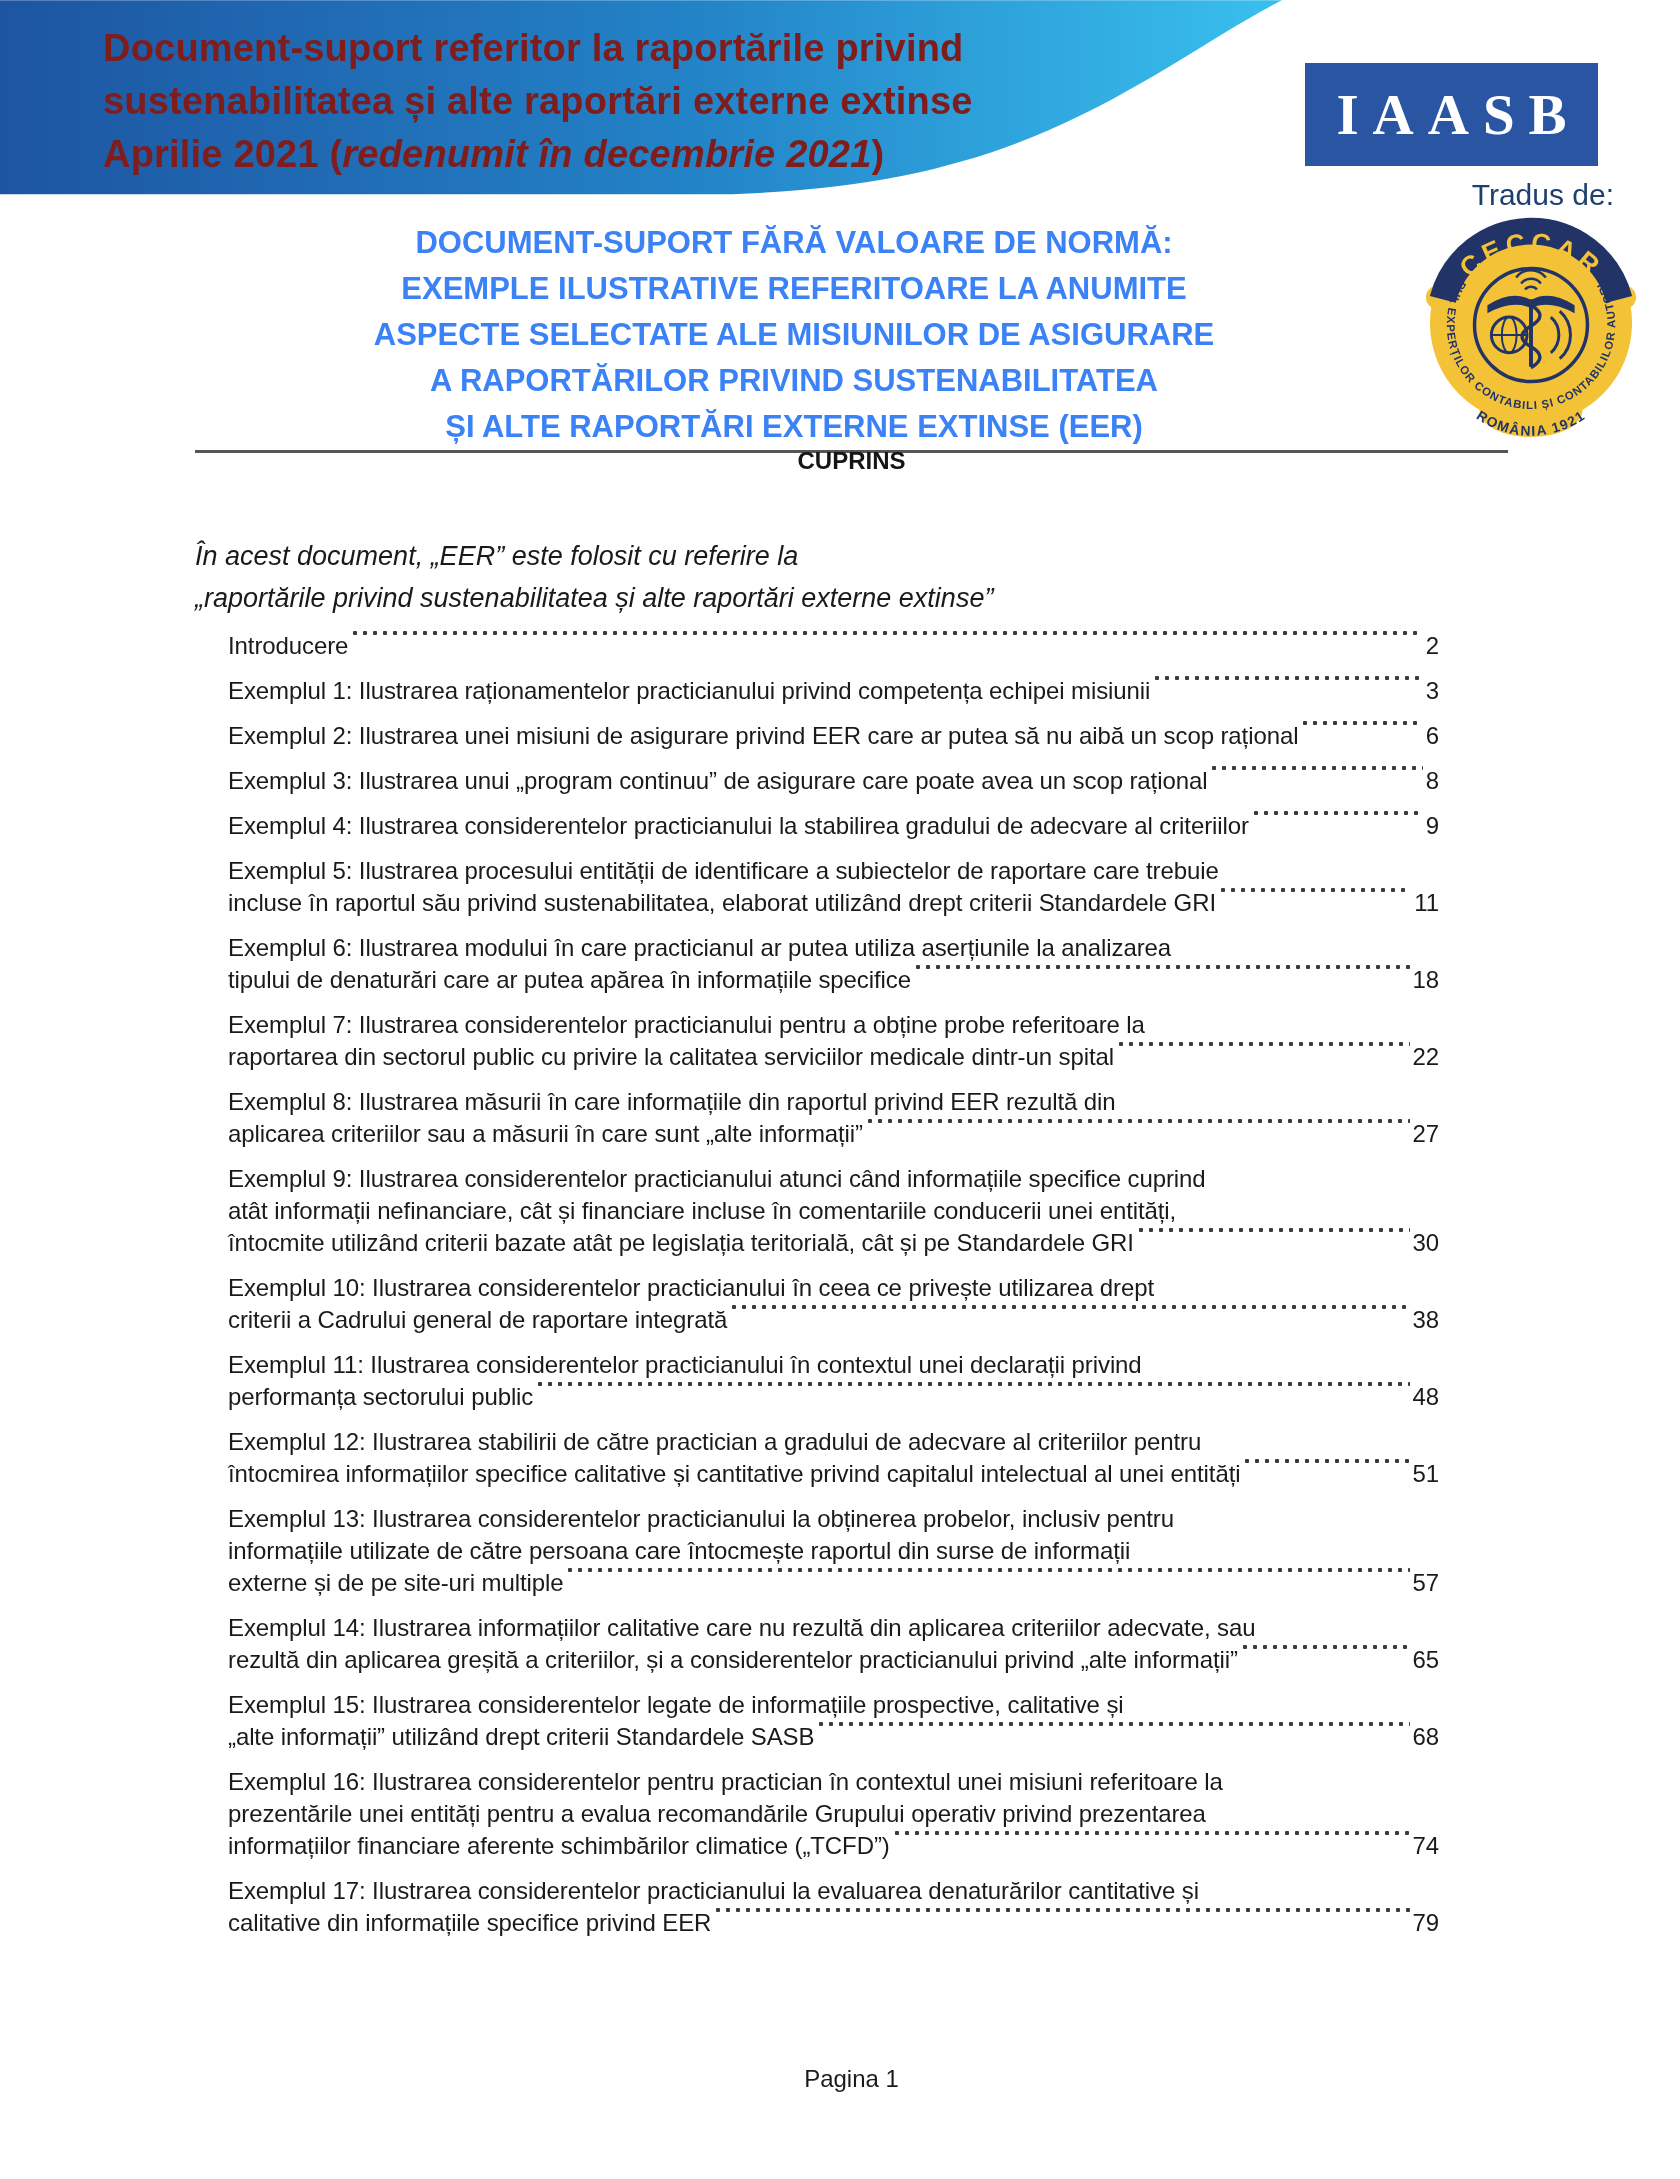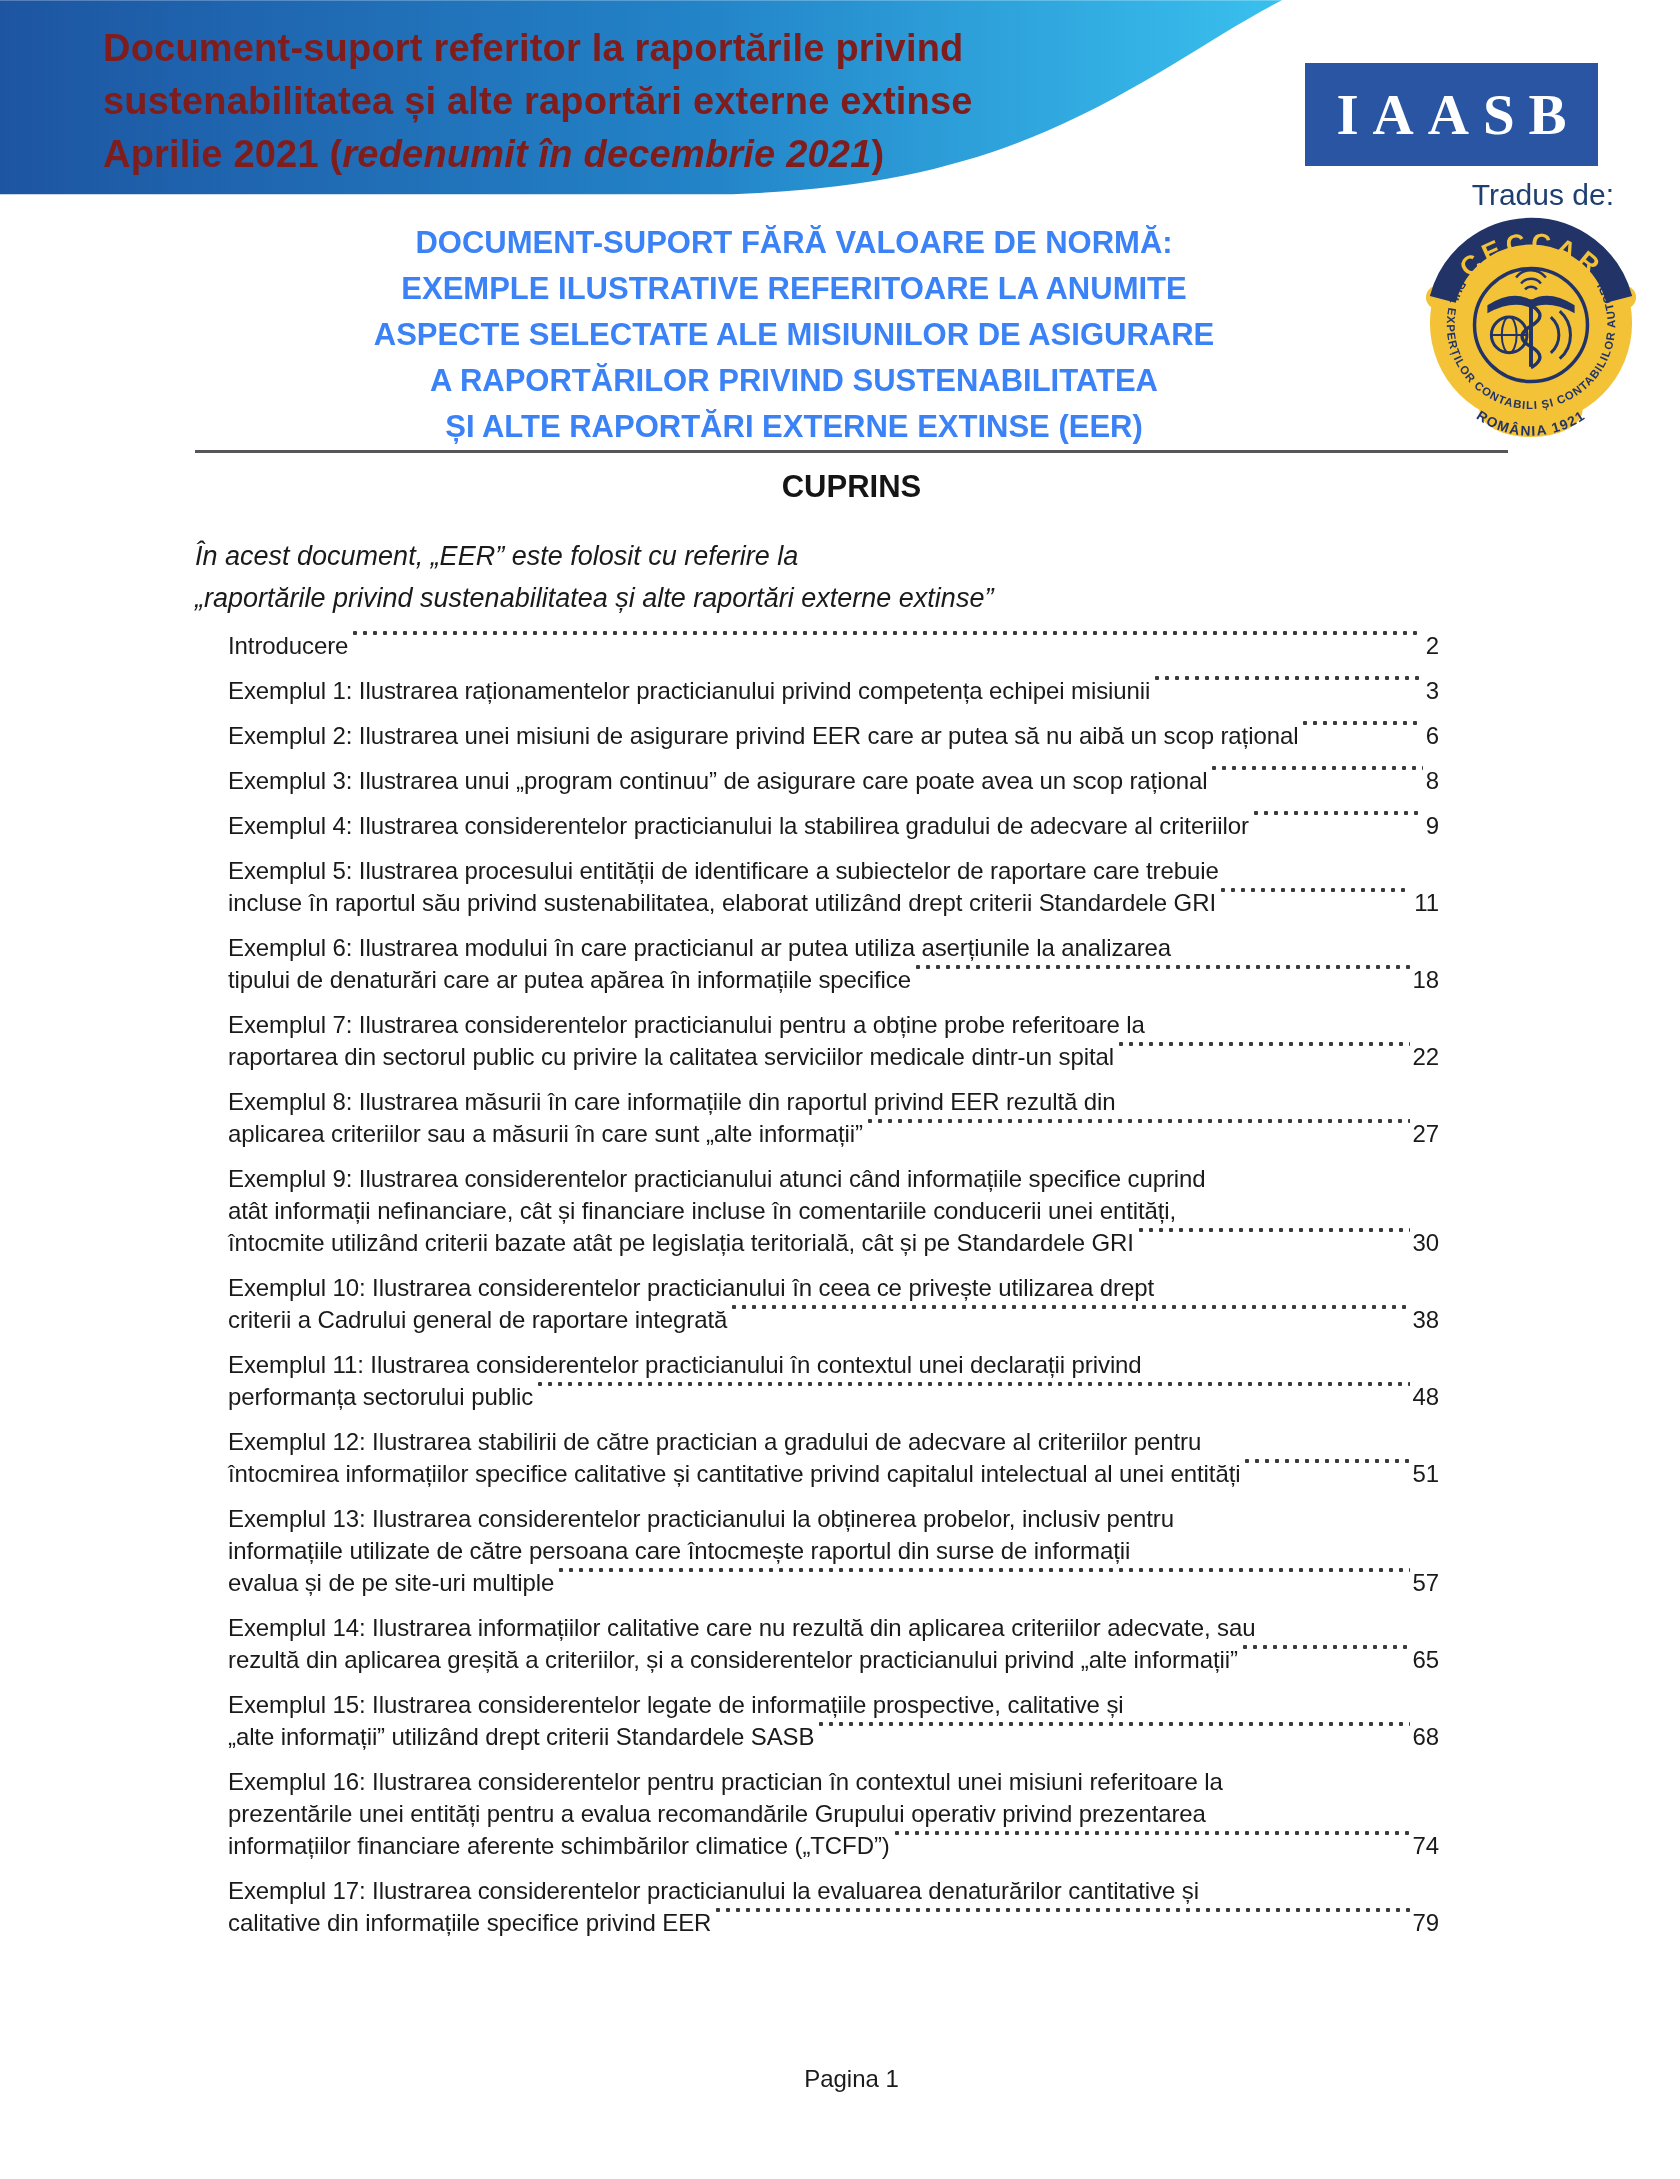--- a/index.html
+++ b/index.html
@@ -39,22 +39,22 @@
   #title-lines{
     position:absolute;left:195px;top:220px;width:1198px;
     text-align:center;font-weight:bold;font-size:31px;line-height:46px;
     color:#3b82f6;
   }
   #separator{
     position:absolute;left:195px;top:450px;width:1313px;height:0;
     border-top:3px solid #55565a;
   }
   #cuprins{
-    position:absolute;left:195px;top:469px;width:1313px;
-    text-align:center;font-weight:bold;font-size:31px;color:#151515;
+    position:absolute;left:195px;top:447px;width:1313px;
+    text-align:center;font-weight:bold;font-size:24px;color:#151515;
   }
   
   #note-lines{
     position:absolute;left:195px;top:535px;
     font-style:italic;font-size:27px;line-height:42px;color:#1a1a1a;
   }
   
   #toc{
     position:absolute;left:228px;top:630px;width:1211px;
     font-size:24px;line-height:32px;letter-spacing:-0.1px;color:#1a1a1a;
@@ -267,21 +267,21 @@
       <div class="toc-lastline">
         <span class="toc-text">întocmirea informațiilor specifice calitative și cantitative privind capitalul intelectual al unei entități</span>
         <span class="toc-dots"></span>
         <span class="toc-page">51</span>
       </div>
     </div>
     <div class="toc-entry">
       <div class="toc-line">Exemplul 13: Ilustrarea considerentelor practicianului la obținerea probelor, inclusiv pentru</div>
       <div class="toc-line">informațiile utilizate de către persoana care întocmește raportul din surse de informații</div>
       <div class="toc-lastline">
-        <span class="toc-text">evalua și de pe site-uri multiple</span>
+        <span class="toc-text">externe și de pe site-uri multiple</span>
         <span class="toc-dots"></span>
         <span class="toc-page">57</span>
       </div>
     </div>
     <div class="toc-entry">
       <div class="toc-line">Exemplul 14: Ilustrarea informațiilor calitative care nu rezultă din aplicarea criteriilor adecvate, sau</div>
       <div class="toc-lastline">
         <span class="toc-text">rezultă din aplicarea greșită a criteriilor, și a considerentelor practicianului privind „alte informații”</span>
         <span class="toc-dots"></span>
         <span class="toc-page">65</span>

